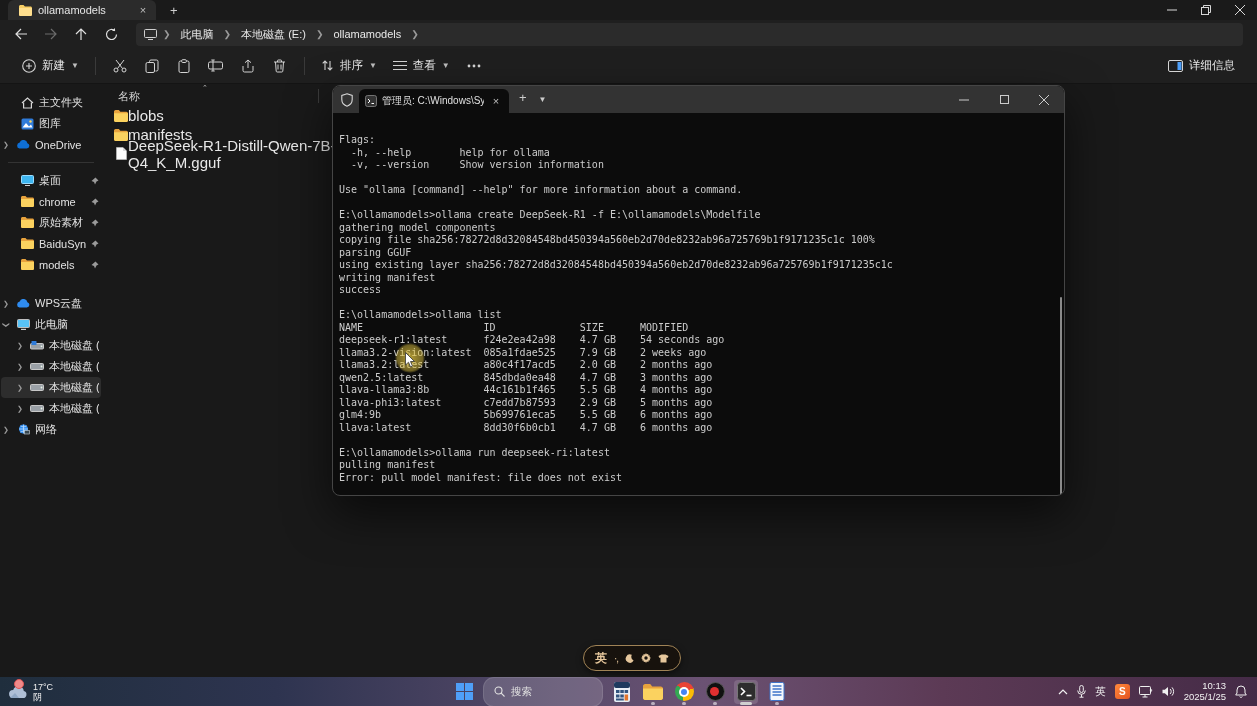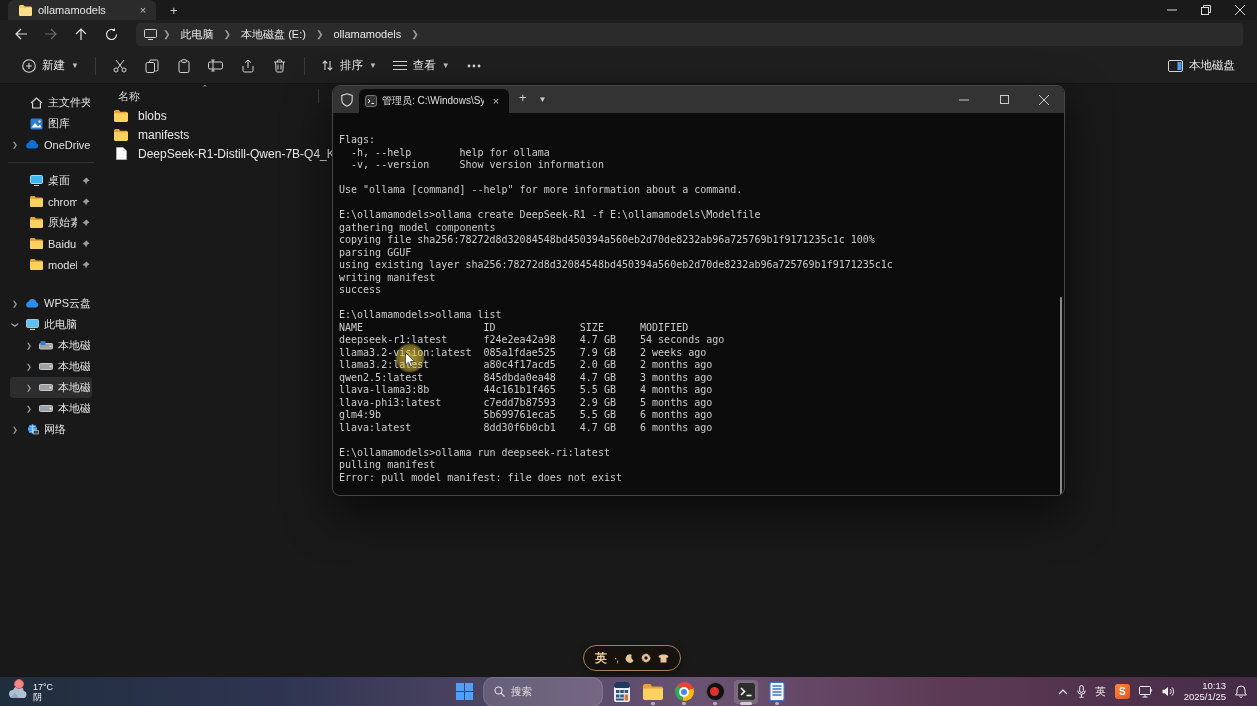--- a/index.html
+++ b/index.html
@@ -34,34 +34,34 @@
   .cmdbar { height:36px; background:#1f1f1f; border-bottom:1px solid #141414; display:flex; align-items:center; padding:0 14px; }
   .cbtn { display:flex; align-items:center; gap:6px; padding:5px 8px; border-radius:4px; font-size:11.5px; color:#e8e8e8; }
   .cico { width:26px; height:26px; display:flex; align-items:center; justify-content:center; border-radius:4px; margin:0 3px; }
   .cdivider { width:1px; height:18px; background:#3a3a3a; margin:0 8px; }
   .chev { font-size:8px; color:#bdbdbd; }
   .cmd-right { margin-left:auto; }
 
   
   .main { position:absolute; top:84px; bottom:16px; left:0; right:0; display:flex; background:#191919; }
   .sidebar { width:102px; padding-top:8px; font-size:11px; color:#e2e2e2; overflow:hidden; }
-  .srow { height:21px; display:flex; align-items:center; gap:5px; padding:0 2px 0 4px; margin:0 10px; border-radius:4px; position:relative; }
+  .srow { height:21px; display:flex; align-items:center; gap:5px; padding:0 2px 0 4px; margin:0 1px; border-radius:4px; position:relative; }
   .srow .exp { width:10px; font-size:7px; color:#9a9a9a; text-align:center; flex:none; }
   .srow .lbl { white-space:nowrap; overflow:hidden; flex:1; }
   .srow .pin { flex:none; margin-left:auto; }
   .srow.sel { background:#2d2d2d; }
   .srow.indent { padding-left:14px; }
   .sdivider { height:1px; background:#333; margin:7px 8px; }
   .icon14 { width:14px; height:14px; flex:none; display:flex; align-items:center; justify-content:center; }
 
   .filearea { flex:1; position:relative; padding-top:2px; }
   .fl-header { height:20px; display:flex; align-items:center; font-size:11px; color:#d0d0d0; padding-left:16px; position:relative; }
   .sortcaret { position:absolute; left:100px; top:-2px; font-size:7px; color:#bdbdbd; }
   .colsep { position:absolute; left:216px; top:3px; width:1px; height:14px; background:#3a3a3a; }
-  .frow { height:19px; display:flex; align-items:center; gap:10px; padding-left:12px; font-size:12px; color:#e8e8e8; width:310px; border-radius:3px; }
+  .frow { height:19px; display:flex; align-items:center; gap:0; padding-left:12px; font-size:15px; color:#e8e8e8; width:310px; border-radius:3px; }
 
   
   .statusbar { position:absolute; left:0; right:0; bottom:29px; height:16px; background:#191919; border-top:1px solid #2a2a2a;
     display:flex; align-items:center; font-size:10.5px; color:#cfcfcf; padding:0 10px; }
   .statusbar .sep { width:1px; height:9px; background:#555; margin-left:10px; }
   .viewtoggles { margin-left:auto; display:flex; gap:4px; margin-right:14px; }
   .vt { width:16px; height:13px; background:#3a3a3a; border-radius:2px; display:flex; align-items:center; justify-content:center; }
 
   
   .terminal { position:absolute; left:332px; top:85px; width:733px; height:411px; border-radius:8px;
@@ -268,21 +268,21 @@
           <circle cx="12" cy="2" r="1.4" fill="#d4d4d4"></circle>
         </svg>
       </span>
     <div class="cbtn cmd-right">
       <span>
           <svg width="15" height="12" viewBox="0 0 15 12">
             <rect x="0.5" y="0.5" width="14" height="11" rx="1.5" fill="none" stroke="#d4d4d4"></rect>
             <rect x="9.5" y="2" width="4" height="8" fill="#4f9ff8"></rect>
           </svg>
         </span>
-      <span>本地磁盘</span>
+      <span>详细信息</span>
     </div>
   </div>
 
   <div class="main">
     <div class="sidebar">
       <div class="srow">
         <span class="exp"></span>
         <span class="icon14">
             <svg width="13" height="12" viewBox="0 0 13 12">
               <path d="M1 6 6.5 1 12 6" fill="none" stroke="#d8d8d8" stroke-width="1.2"></path>

